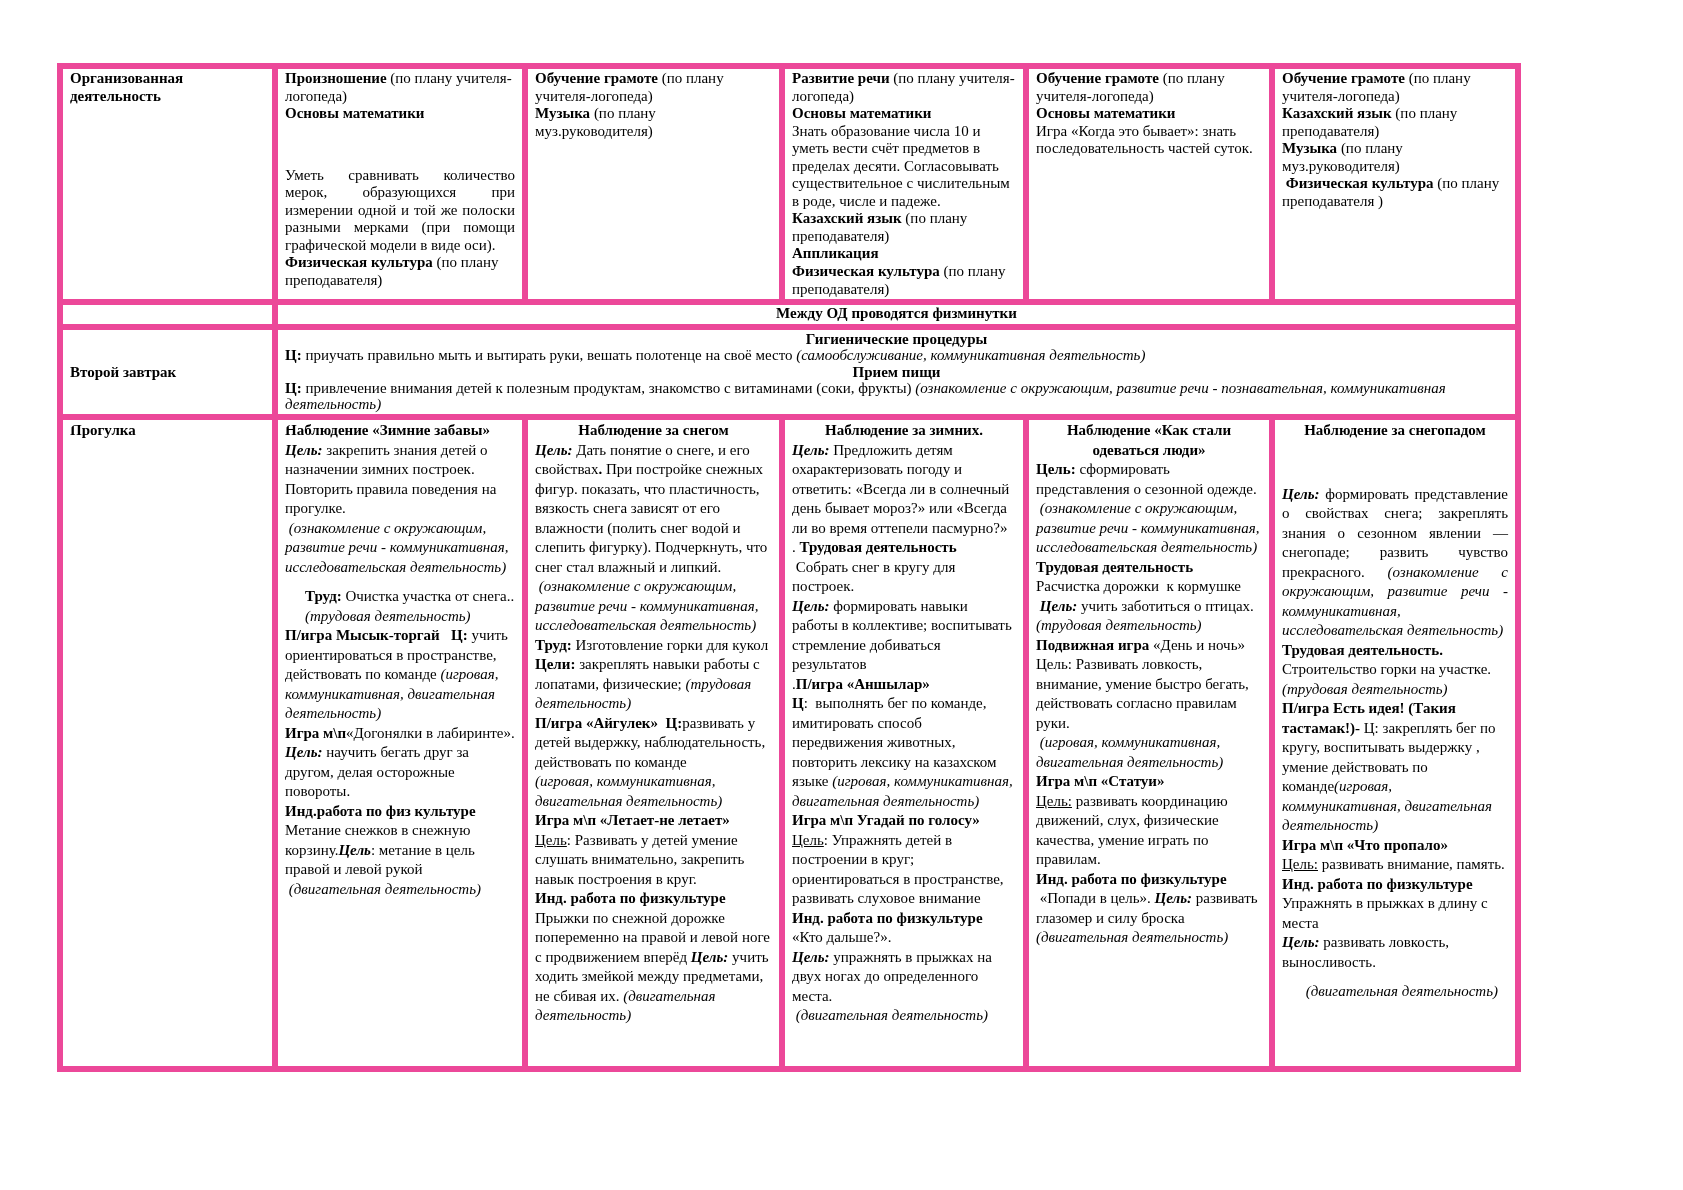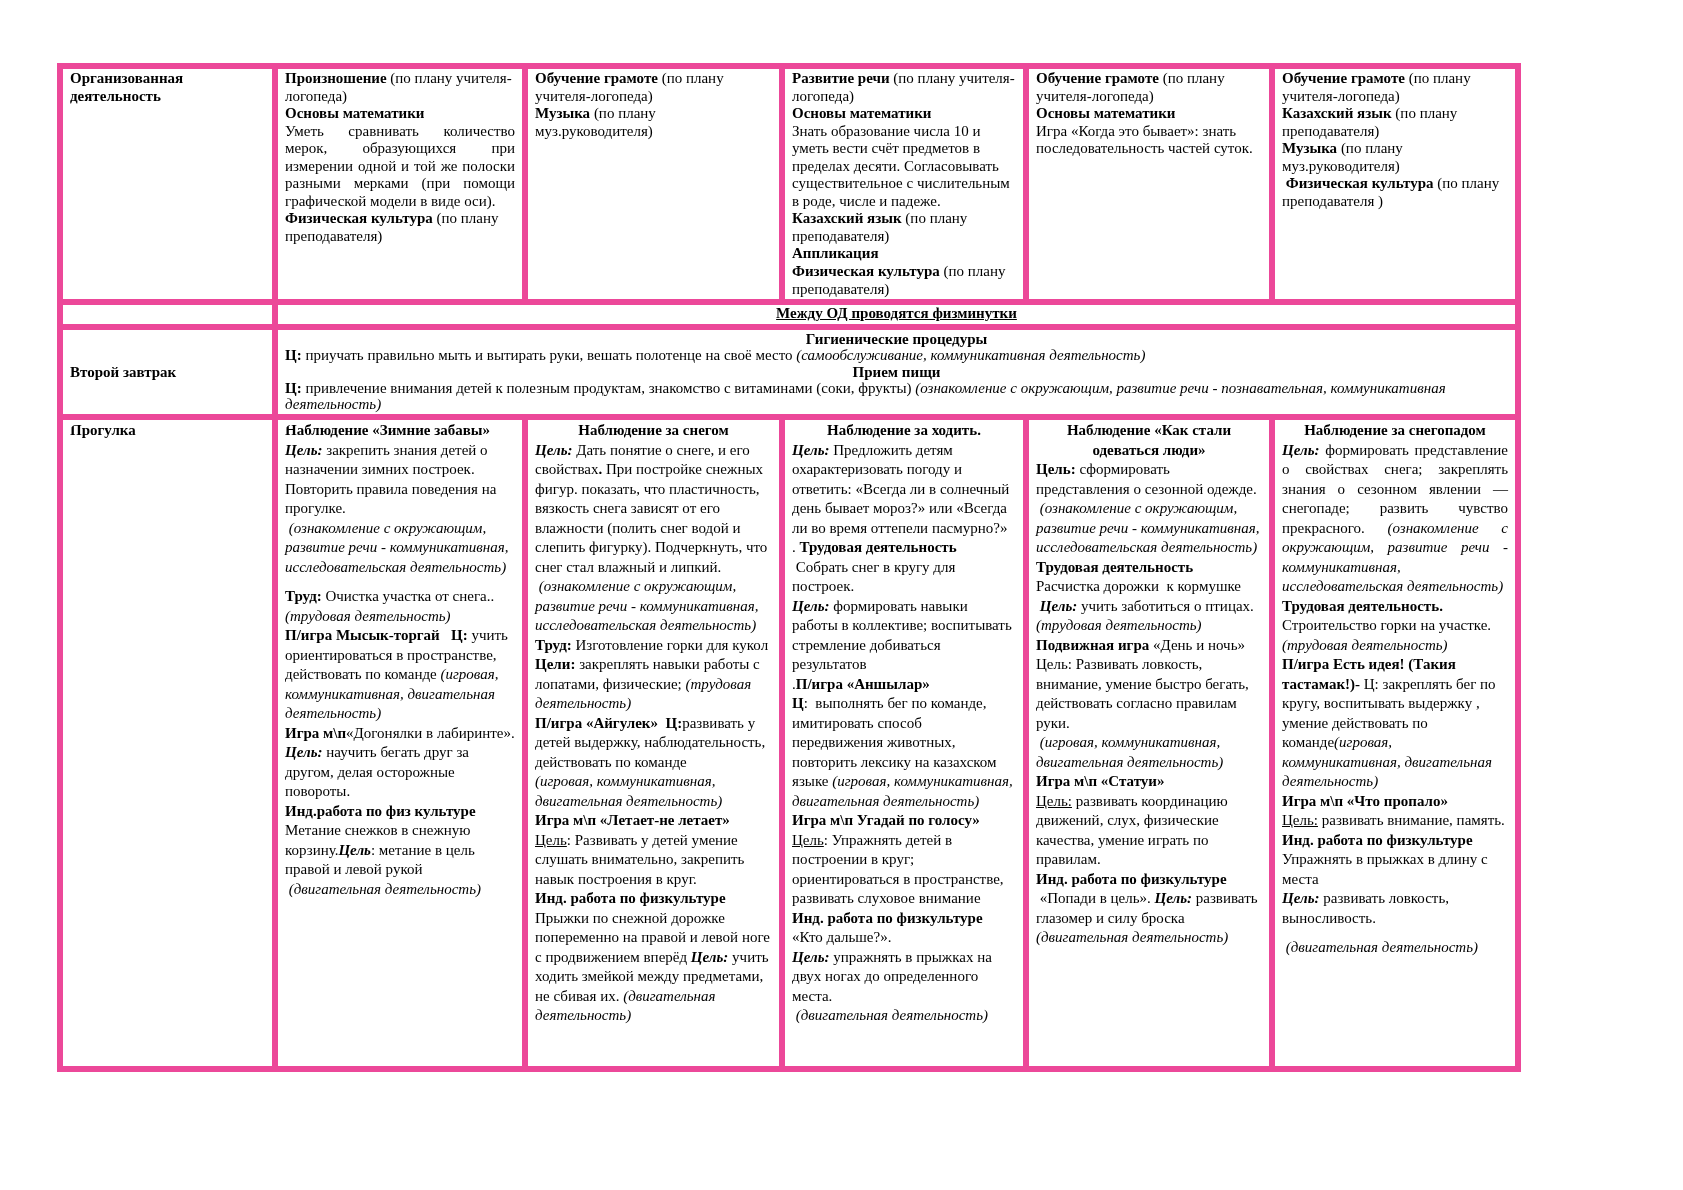--- a/index.html
+++ b/index.html
@@ -13,25 +13,25 @@
   .r2 td{height:19px;line-height:17px;padding:0 4px;}
   .r3 td{height:82px;}
   .r3 td.content{line-height:1.09;}
   .r4 td{height:50px;}
   .r5 td{height:644px;line-height:1.3;border-radius:22px;}
   .para{margin:0;white-space:pre-wrap;}
   .b{font-weight:bold;}
   .i{font-style:italic;}
   .u{text-decoration:underline;}
   .ta-c{text-align:center;}
-  .ta-j{text-align:justify;}
-  .gap{margin-top:10px;}
+  .ta-j{text-align:justify;margin-top:44px;}
+  .gap{margin-top:10px;margin-left:20px;}
   .rowlabel{font-weight:bold;}
   td.vmid{vertical-align:middle;}
-  td.center{text-align:center;font-weight:bold;text-decoration:underline;}
+  td.center{text-align:center;font-weight:bold;}
 </style>
 </head>
 <body>
 
 <div class="sheet">
   <table class="plan">
     <colgroup>
       <col style="width:215px">
         <col style="width:250px">
         <col style="width:257px">
@@ -117,21 +117,21 @@
             <p class="para"><span class="b">Труд:</span><span> Изготовление горки для кукол</span></p>
             <p class="para"><span class="b">Цели:</span><span> закреплять навыки работы с лопатами, физические; </span><span class="i">(трудовая деятельность)</span></p>
             <p class="para"><span class="b">П/игра «Айгулек»  Ц:</span><span>развивать у детей выдержку, наблюдательность, действовать по команде</span></p>
             <p class="para"><span class="i">(игровая, коммуникативная, двигательная деятельность)</span></p>
             <p class="para"><span class="b">Игра м\п «Летает-не летает»</span></p>
             <p class="para"><span class="u">Цель</span><span>: Развивать у детей умение слушать внимательно, закрепить навык построения в круг.</span></p>
             <p class="para"><span class="b">Инд. работа по физкультуре</span></p>
             <p class="para"><span>Прыжки по снежной дорожке попеременно на правой и левой ноге с продвижением вперёд </span><span class="b i">Цель:</span><span> учить ходить змейкой между предметами, не сбивая их. </span><span class="i">(двигательная деятельность)</span></p>
           </td>
       <td>
-            <p class="para ta-c"><span class="b">Наблюдение за ходить.</span></p>
+            <p class="para ta-c"><span class="b">Наблюдение за зимних.</span></p>
             <p class="para"><span class="b i">Цель:</span><span> Предложить детям охарактеризовать погоду и ответить: «Всегда ли в солнечный день бывает мороз?» или «Всегда ли во время оттепели пасмурно?»</span></p>
             <p class="para"><span>. </span><span class="b">Трудовая деятельность</span></p>
             <p class="para"><span> Собрать снег в кругу для построек.</span></p>
             <p class="para"><span class="b i">Цель:</span><span> формировать навыки работы в коллективе; воспитывать стремление добиваться результатов</span></p>
             <p class="para"><span>.</span><span class="b">П/игра «Аншылар»</span></p>
             <p class="para"><span class="b">Ц</span><span>:  выполнять бег по команде, имитировать способ передвижения животных, повторить лексику на казахском языке </span><span class="i">(игровая, коммуникативная, двигательная деятельность)</span></p>
             <p class="para"><span class="b">Игра м\п Угадай по голосу»</span></p>
             <p class="para"><span class="u">Цель</span><span>: Упражнять детей в построении в круг; ориентироваться в пространстве, развивать слуховое внимание</span></p>
             <p class="para"><span class="b">Инд. работа по физкультуре</span></p>
             <p class="para"><span>«Кто дальше?».</span></p>

